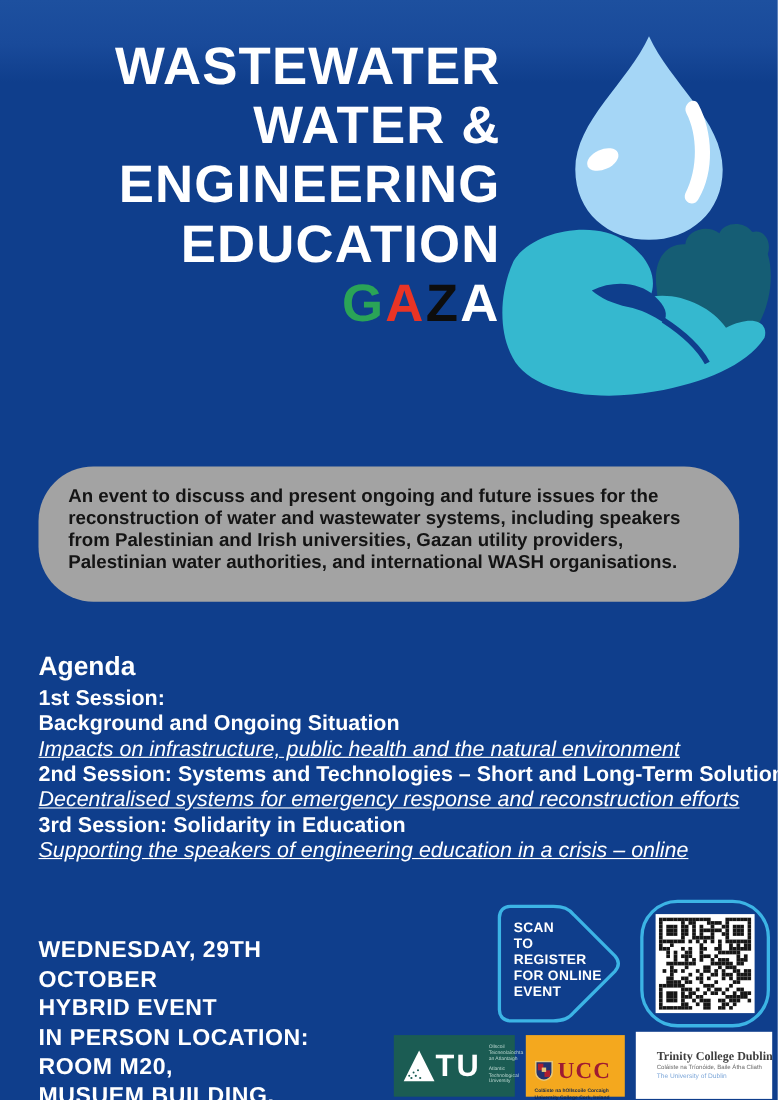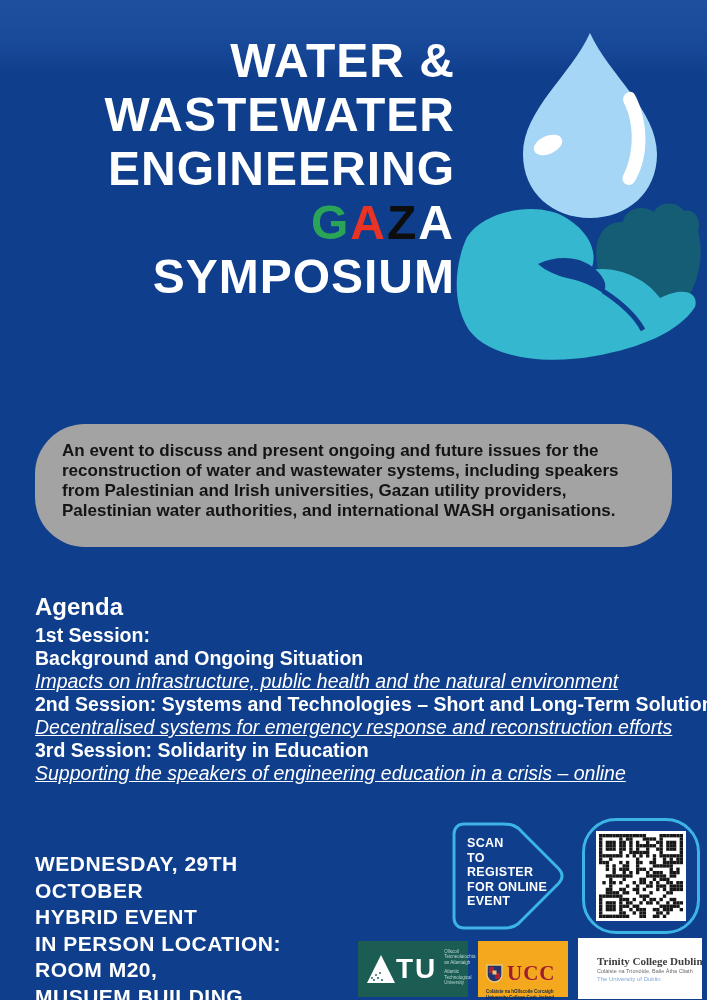--- a/index.html
+++ b/index.html
@@ -70,25 +70,25 @@
   }
   .tcd-text { margin-left:7px; }
   .tcd-name { font-family:"Liberation Serif", serif; font-size:11px; line-height:13px; color:#3d3d3d; font-weight:bold; white-space:nowrap; }
   .tcd-irish { font-size:5.5px; line-height:7px; color:#6b6b6b; white-space:nowrap; }
   .tcd-univ { font-size:6px; line-height:8px; color:#7fa8d9; white-space:nowrap; }
 </style>
 </head>
 <body>
 
 <div class="title-block">
+  <div class="title-line">WASTEWATER</div>
   <div class="title-line">WATER &amp;</div>
-  <div class="title-line">WASTEWATER</div>
   <div class="title-line">ENGINEERING</div>
+  <div class="title-line">EDUCATION</div>
   <div class="title-line gaza-line"><span style="color: rgb(42, 164, 87);">G</span><span style="color: rgb(233, 52, 37);">A</span><span style="color: rgb(13, 13, 13);">Z</span><span style="color: rgb(255, 255, 255);">A</span></div>
-  <div class="title-line">SYMPOSIUM</div>
 </div>
 
 <svg class="logo-svg" viewBox="0 0 262 340">
 
   <path d="M152,238 C148,212 160,196 178,197 C179,185 197,178 209,187 C213,177 231,175 239,186 C249,183 257,194 253,206 C259,226 255,254 242,274 C222,295 178,294 161,272 C153,260 153,249 152,238 Z" fill="#155d74"></path>
 
   <path d="M145,8 C126,50 78,85 78,129 C78,168 108,193 145,193 C182,193 212,168 212,129 C212,85 164,50 145,8 Z" fill="#a5d6f6"></path>
   <path d="M190,70 C203,95 205,131 190,156 C186,164 175,159 178,151 C190,128 189,97 179,78 C175,70 186,62 190,70 Z" fill="#ffffff"></path>
   <ellipse cx="103" cy="120" rx="15" ry="9" transform="rotate(-24 103 120)" fill="#ffffff"></ellipse>
 

